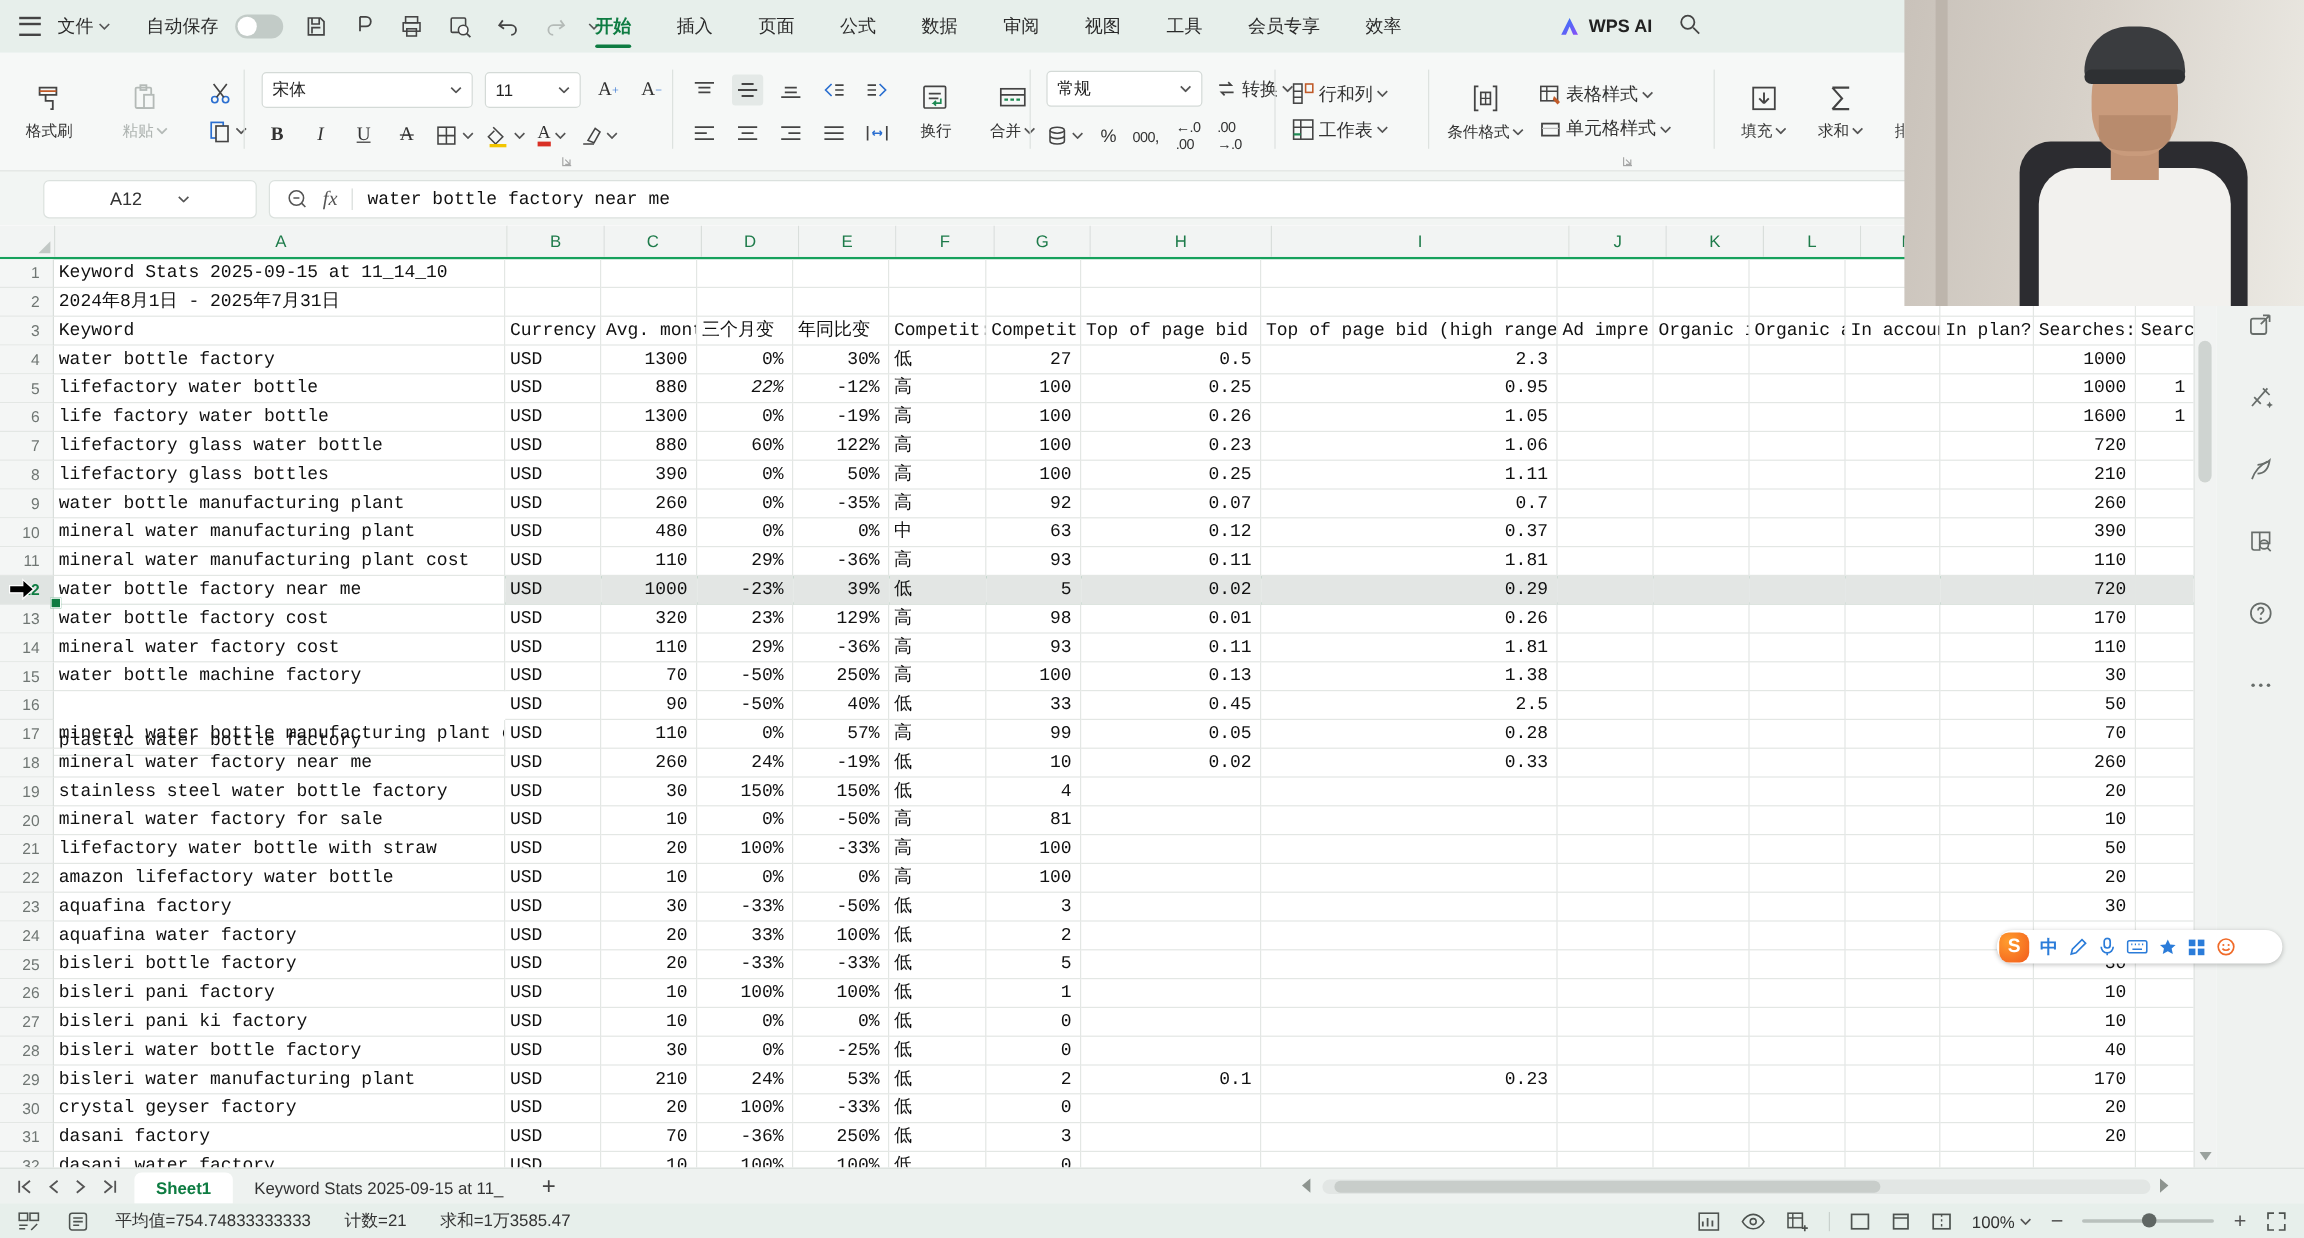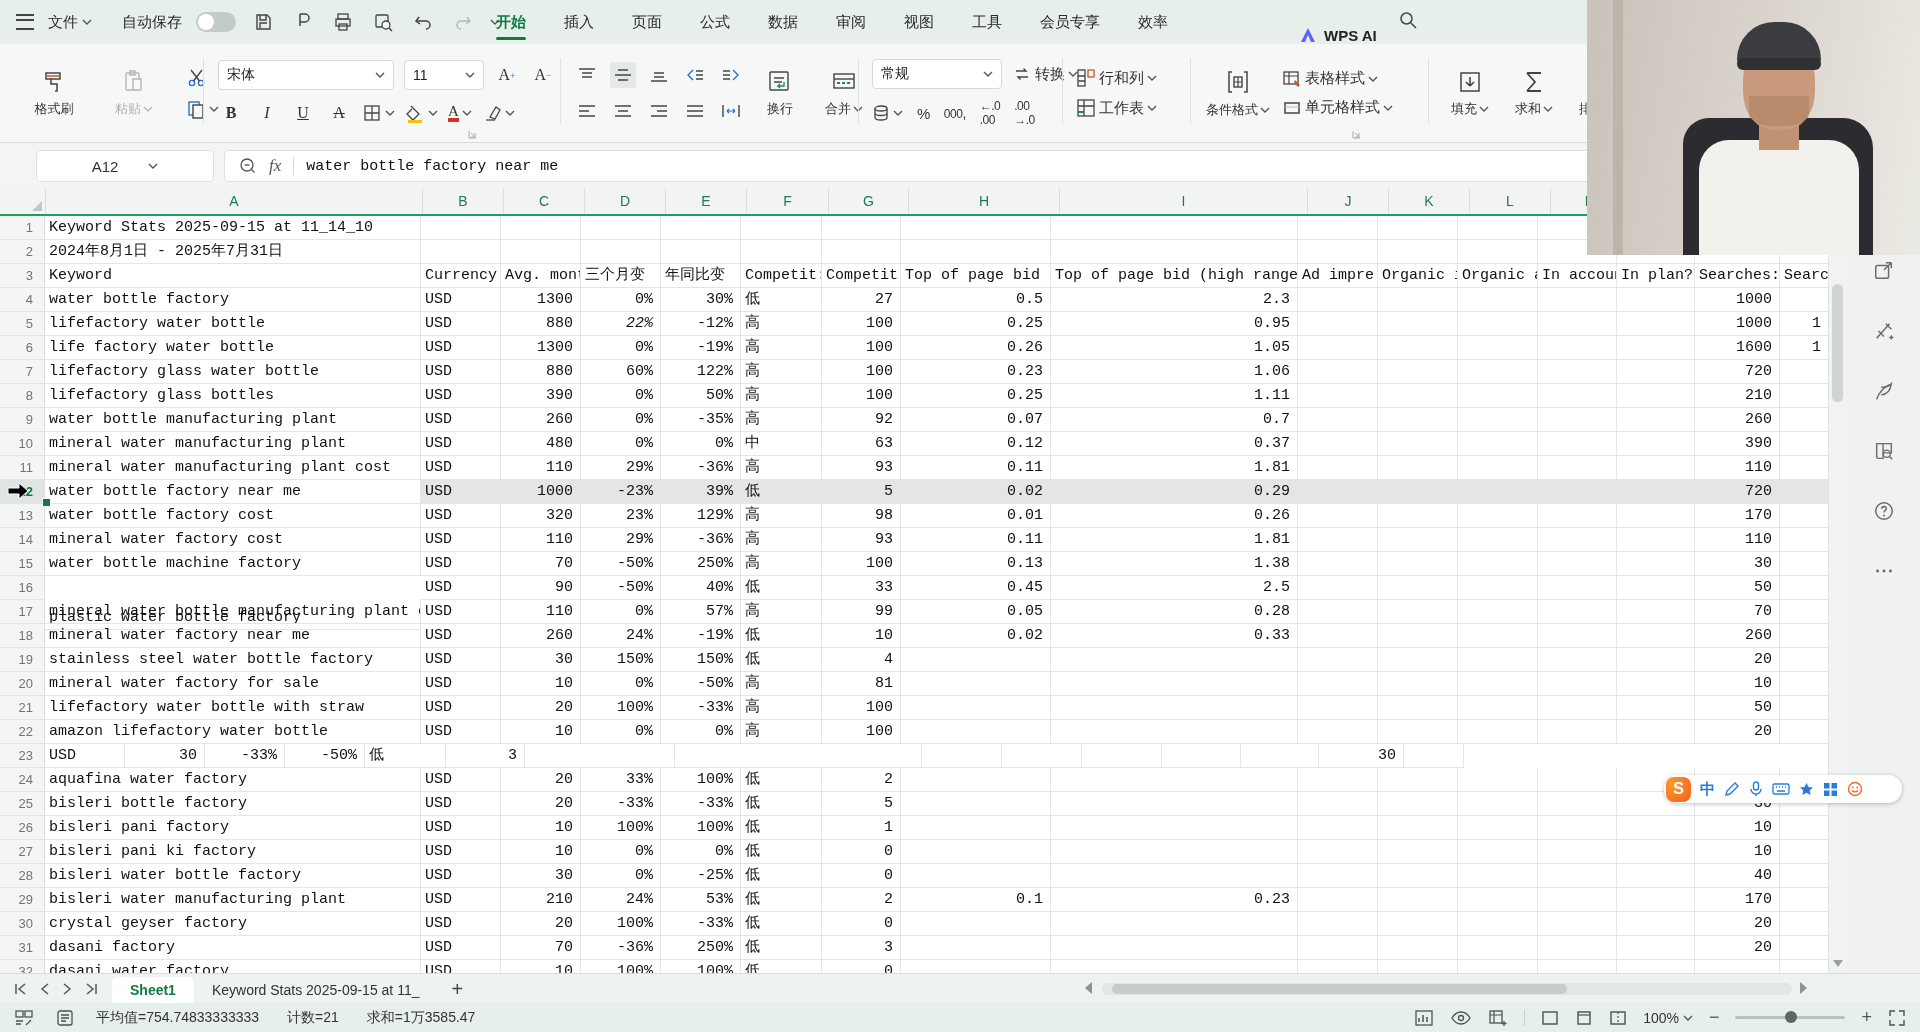--- a/index.html
+++ b/index.html
@@ -14,21 +14,21 @@
   .hamburger:before{content:"";position:absolute;left:0;top:3px;width:18px;height:2px;background:#444;}
   .mb-item{font-size:15px;color:#2a2a2a;display:flex;align-items:center;gap:4px;}
   .caret{width:10px;height:6px;}
   .toggle{width:40px;height:20px;border-radius:10px;background:#c2cbc7;position:relative;}
   .toggle .knob{position:absolute;left:2px;top:2px;width:16px;height:16px;border-radius:50%;background:#fff;}
   .qbtn{width:26px;height:26px;display:flex;align-items:center;justify-content:center;border-radius:4px;}
   .mb-tabs{position:absolute;left:496px;top:0;height:44px;display:flex;align-items:center;gap:38px;}
   .mtab{font-size:15px;color:#2a2a2a;height:44px;display:flex;align-items:center;position:relative;cursor:default;}
   .mtab.active{color:#0e7c42;font-weight:bold;}
   .mtab.active:after{content:"";position:absolute;left:0;right:0;bottom:4px;height:3px;background:#0e7c42;border-radius:2px;}
-  .wpsai{position:absolute;left:1298px;top:0;height:44px;display:flex;align-items:flex-end;gap:6px;font-weight:bold;color:#222;}
+  .wpsai{position:absolute;left:1298px;top:0;height:44px;display:flex;align-items:center;gap:6px;font-weight:bold;color:#222;}
   .mb-search{position:absolute;left:1398px;top:10px;}
   
   .ribbon{position:absolute;left:0;top:44px;width:1920px;height:98px;background:#f6f8f7;border-bottom:1px solid #d9dedb;}
   .rg{position:absolute;top:8px;height:82px;display:flex;align-items:center;gap:8px;}
   .vdiv{position:absolute;top:14px;width:1px;height:66px;background:#dde2df;}
   .bigbtn{display:flex;flex-direction:column;align-items:center;justify-content:center;gap:5px;
           min-width:48px;padding:2px 4px;border-radius:4px;font-size:13px;color:#333;}
   .bigbtn .lbl{display:flex;align-items:center;gap:2px;white-space:nowrap;}
   .bigbtn.disabled{color:#adb3b0;}
   .stack{display:flex;flex-direction:column;gap:10px;justify-content:center;}
@@ -209,21 +209,21 @@
     <span class="mb-search">
         <svg width="20" height="20" viewBox="0 0 20 20">
           <circle cx="8.5" cy="8.5" r="5.5" fill="none" stroke="#444" stroke-width="1.5"></circle>
           <path d="M13 13l5 5" stroke="#444" stroke-width="1.5"></path>
         </svg>
       </span>
   </div>
 
   <div class="ribbon">
 
-    <div class="rg" style="left:26px;gap:24px;">
+    <div class="rg" style="left:13px;gap:24px;">
       <div class="bigbtn">
         <svg width="26" height="26" viewBox="0 0 26 26">
             <path d="M5 4h14v6H5z" fill="none" stroke="#444" stroke-width="1.5"></path>
             <path d="M5 7h14" stroke="#c05a28" stroke-width="1.5"></path>
             <path d="M10 10v5h6v7h-2" fill="none" stroke="#444" stroke-width="1.5"></path>
           </svg>
         <span class="lbl">格式刷</span>
       </div>
       <div class="bigbtn disabled">
         <svg width="26" height="26" viewBox="0 0 26 26">
@@ -1054,20 +1054,21 @@
             <div class="cell l" style="width: 80px;"></div>
             <div class="cell l" style="width: 79px;"></div>
             <div class="cell l" style="width: 78px;"></div>
             <div class="cell r" style="width: 85px;">20</div>
             <div class="cell r" style="width: 60px; padding-right: 18px;"></div>
           </div>
         </div>
         <div class="row">
           <div class="rownum">23</div>
           <div class="cells">
+            <div class="cell l" style="width: 376px;">aquafina factory</div>
             <div class="cell l" style="width: 80px;">USD</div>
             <div class="cell r" style="width: 80px;">30</div>
             <div class="cell r" style="width: 80px;">-33%</div>
             <div class="cell r" style="width: 80px;">-50%</div>
             <div class="cell l" style="width: 81px;">低</div>
             <div class="cell r" style="width: 79px;">3</div>
             <div class="cell r" style="width: 150px;"></div>
             <div class="cell r" style="width: 247px;"></div>
             <div class="cell l" style="width: 80px;"></div>
             <div class="cell l" style="width: 80px;"></div>

